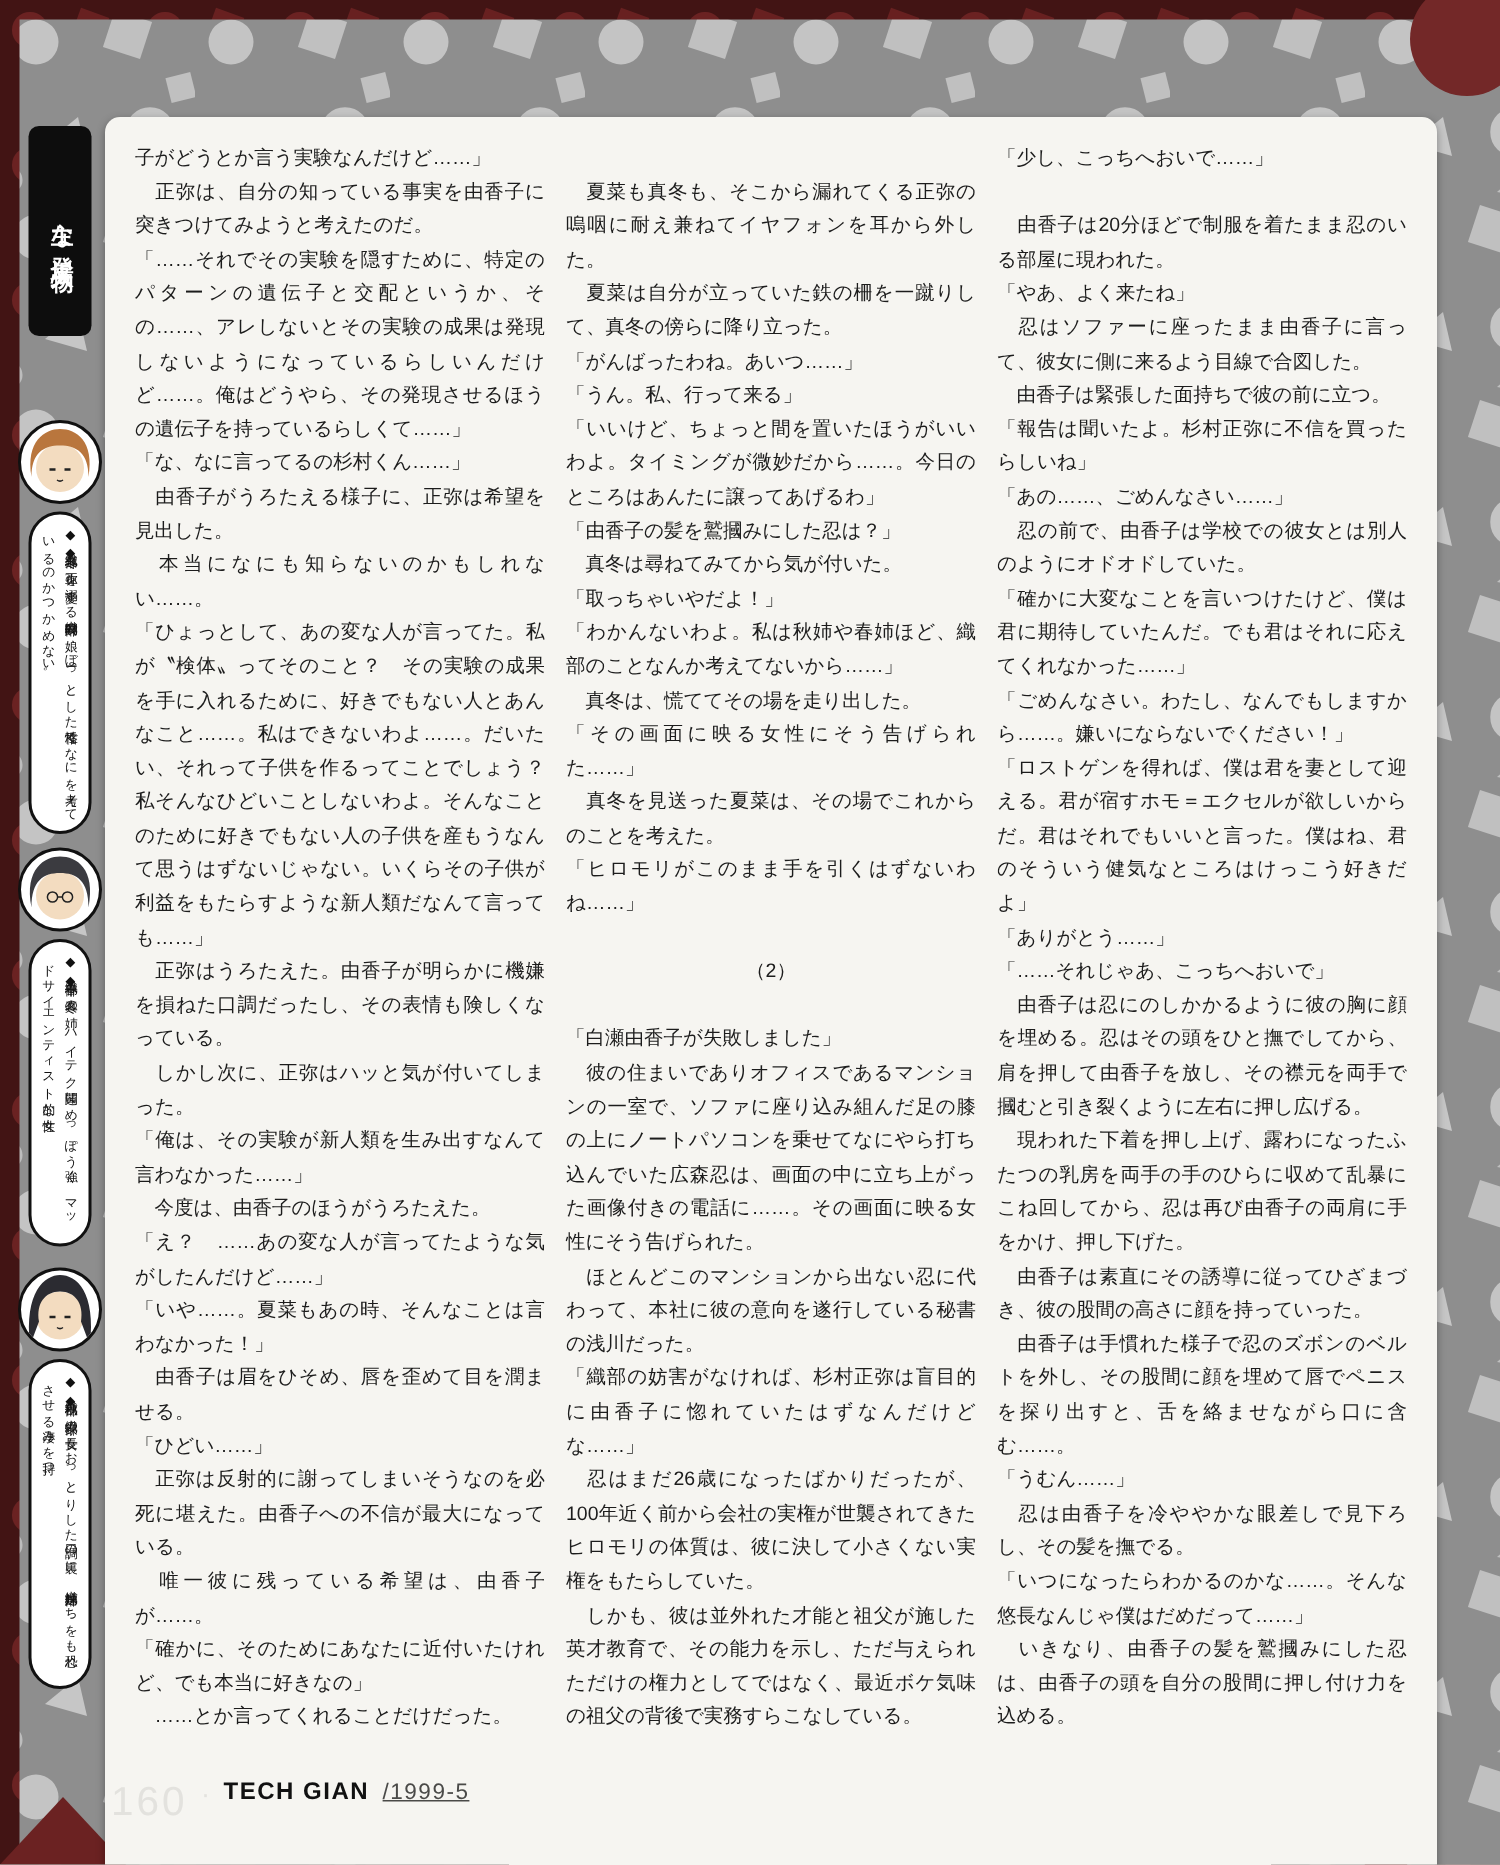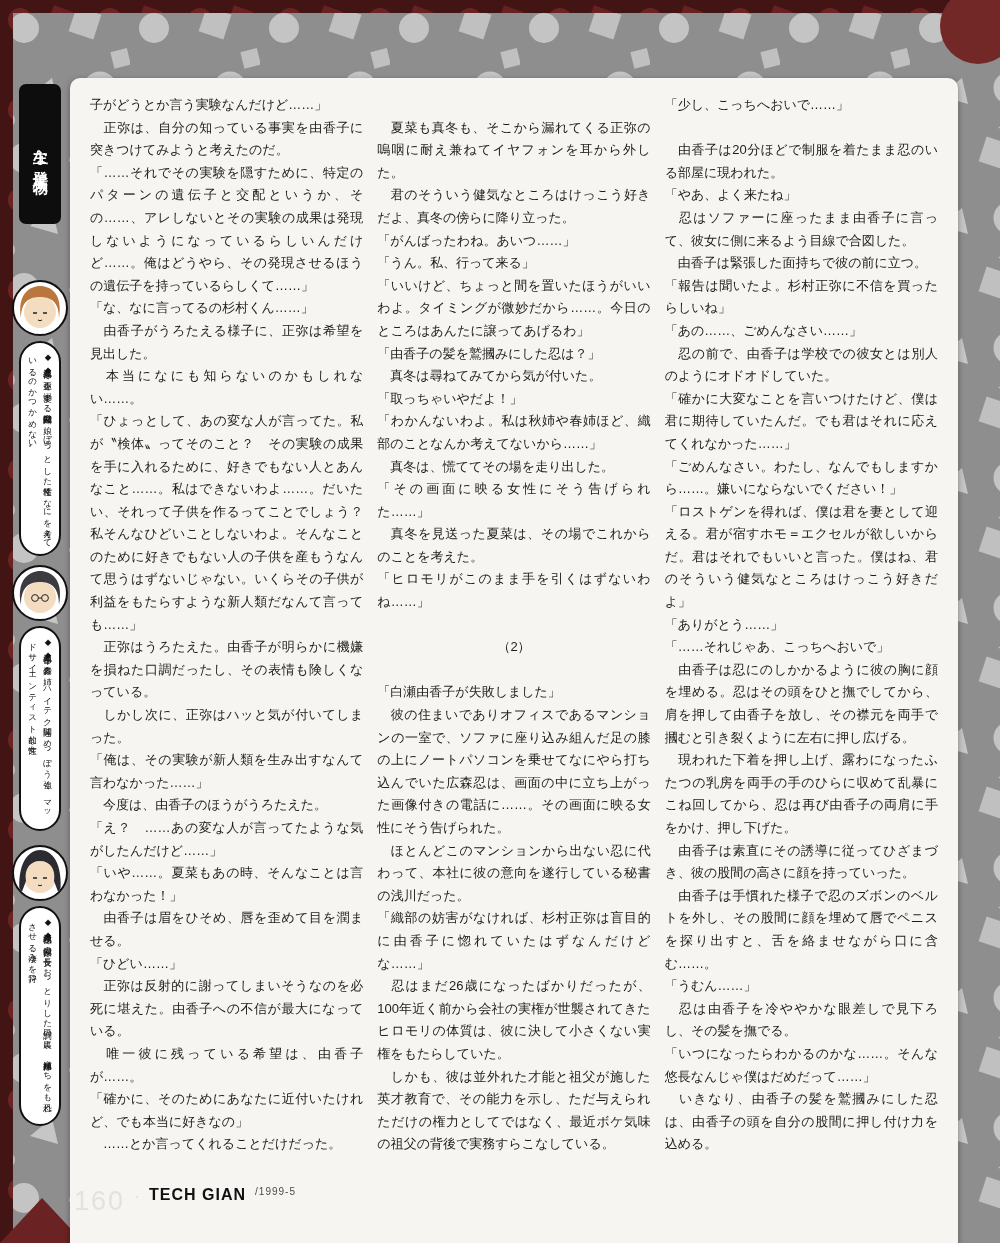--- a/index.html
+++ b/index.html
@@ -47,21 +47,21 @@
     display:flex;align-items:center;justify-content:center;
   }
   
   .footer{
     position:absolute;left:74px;top:1186px;z-index:2;
     display:flex;align-items:flex-start;gap:9px;
   }
   .footer .pageno{font-size:27px;font-weight:300;color:#e3e2de;letter-spacing:2px;}
   .footer .dot{font-size:18px;color:#e3e2de;}
   .footer .mag{font-size:16px;font-weight:bold;color:#111;letter-spacing:1px;}
-  .footer .issue{font-size:10px;color:#4a4a48;letter-spacing:1px;}
+  .footer .issue{font-size:15px;color:#4a4a48;letter-spacing:1px;text-decoration:underline;}
 </style>
 </head>
 <body>
 
 <svg id="bg" width="1000" height="1243" aria-hidden="true">
   <defs>
     <pattern id="pGray" width="130" height="130" patternUnits="userSpaceOnUse">
       <rect width="130" height="130" fill="#8e8e8e"></rect>
       <circle cx="24" cy="28" r="15" fill="#c4c4c4"></circle>
       <rect x="72" y="10" width="26" height="26" fill="#c0c0c0" transform="rotate(18 85 23)"></rect>
@@ -145,21 +145,21 @@
       <p class="para normal">　由香子は眉をひそめ、唇を歪めて目を潤ませる。</p>
       <p class="para normal">「ひどい……」</p>
       <p class="para normal">　正弥は反射的に謝ってしまいそうなのを必死に堪えた。由香子への不信が最大になっている。</p>
       <p class="para normal">　唯一彼に残っている希望は、由香子が……。</p>
       <p class="para normal">「確かに、そのためにあなたに近付いたけれど、でも本当に好きなの」</p>
       <p class="para normal">　……とか言ってくれることだけだった。</p>
     </div>
   <div class="col">
       <p class="para blank"></p>
       <p class="para normal">　夏菜も真冬も、そこから漏れてくる正弥の嗚咽に耐え兼ねてイヤフォンを耳から外した。</p>
-      <p class="para normal">　君のそういう健気なところはけっこう好きだよ、真冬の傍らに降り立った。</p>
+      <p class="para normal">　夏菜は自分が立っていた鉄の柵を一蹴りして、真冬の傍らに降り立った。</p>
       <p class="para normal">「がんばったわね。あいつ……」</p>
       <p class="para normal">「うん。私、行って来る」</p>
       <p class="para normal">「いいけど、ちょっと間を置いたほうがいいわよ。タイミングが微妙だから……。今日のところはあんたに譲ってあげるわ」</p>
       <p class="para normal">「由香子の髪を鷲摑みにした忍は？」</p>
       <p class="para normal">　真冬は尋ねてみてから気が付いた。</p>
       <p class="para normal">「取っちゃいやだよ！」</p>
       <p class="para normal">「わかんないわよ。私は秋姉や春姉ほど、織部のことなんか考えてないから……」</p>
       <p class="para normal">　真冬は、慌ててその場を走り出した。</p>
       <p class="para normal">「その画面に映る女性にそう告げられた……」</p>
       <p class="para normal">　真冬を見送った夏菜は、その場でこれからのことを考えた。</p>

